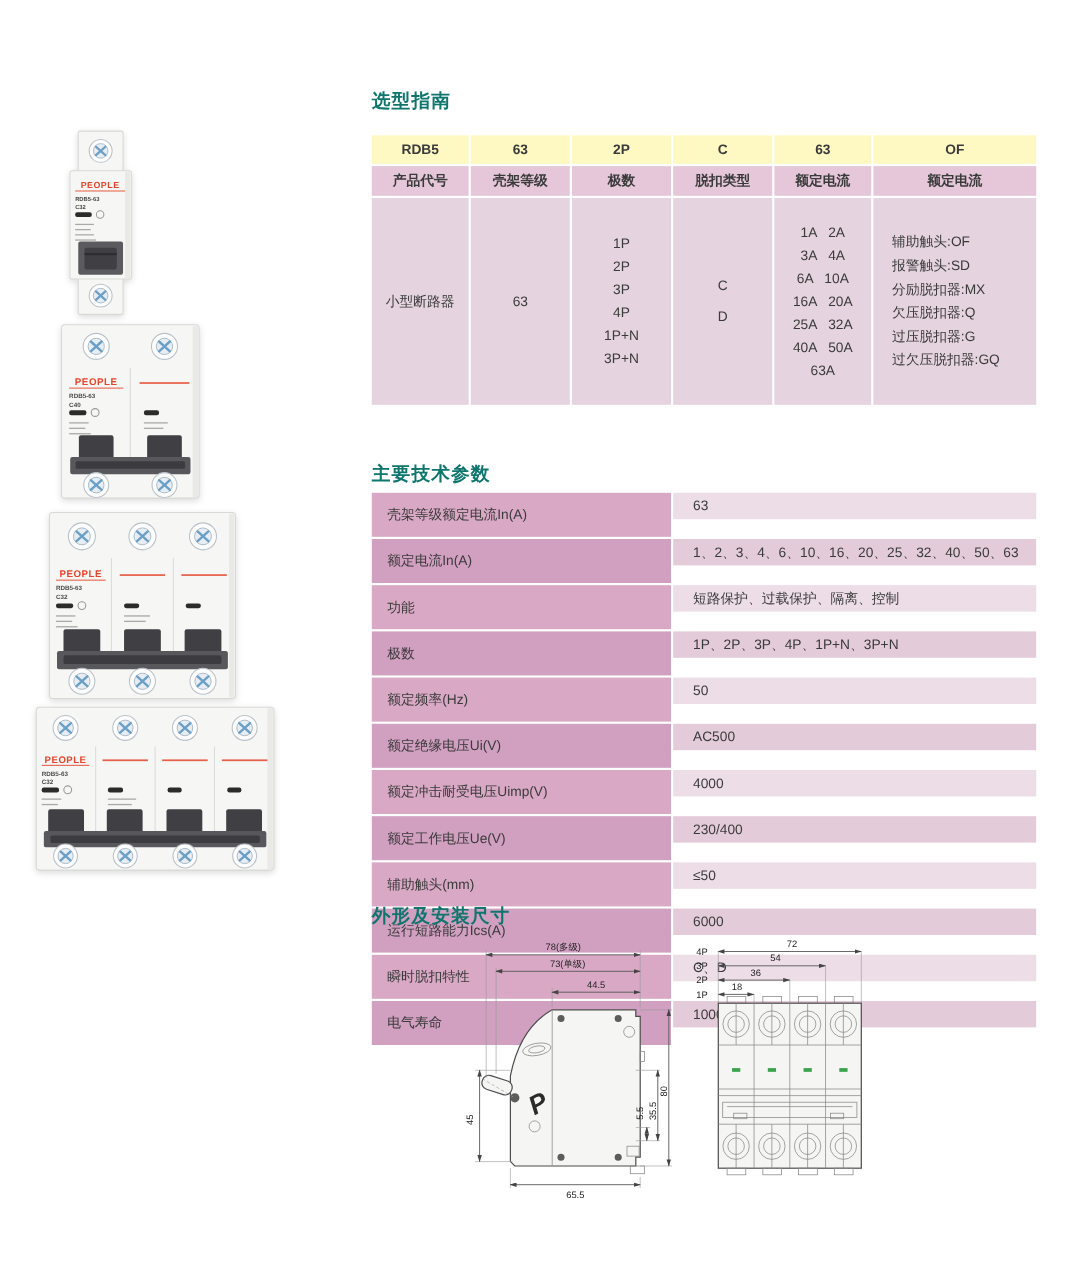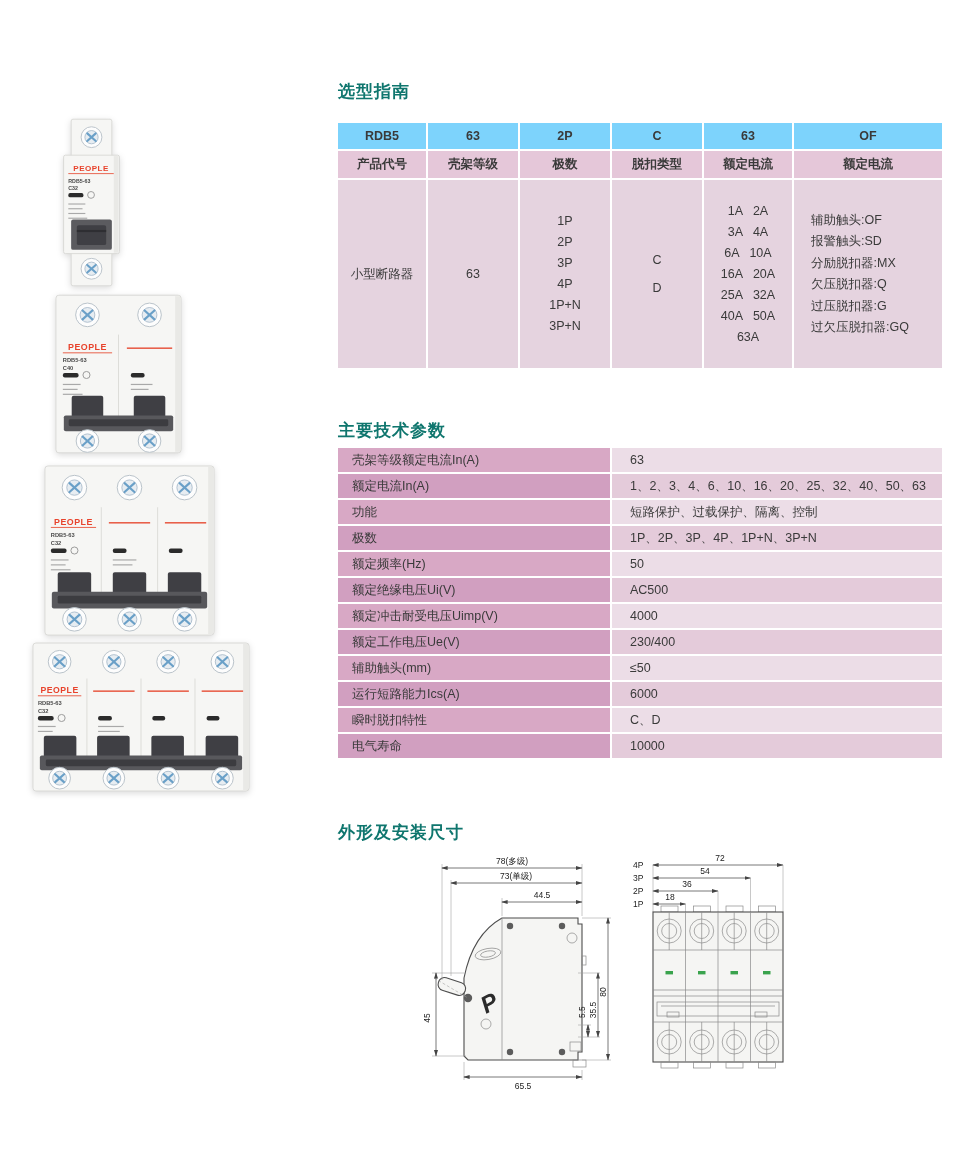--- a/index.html
+++ b/index.html
@@ -15,37 +15,37 @@
     position:absolute;left:338px;color:#0f766e;font-size:17px;font-weight:bold;
     letter-spacing:1px;
   }
   #t-selection{top:66px;}
   #t-params{top:405px;}
   #t-dims{top:807px;}
 
   
   .sel-table{position:absolute;left:338px;top:123px;width:604px;}
   .sel-row{display:grid;grid-template-columns:88px 90px 90px 90px 88px 148px;gap:2px;margin-bottom:2px;}
-  .sc{height:26px;background:#7dd3fc;display:flex;align-items:center;justify-content:center;
+  .sc{height:26px;background:#fef9c3;display:flex;align-items:center;justify-content:center;
       font-size:12.5px;font-weight:bold;color:#3a3a3a;}
   .sl{height:27px;background:#e5c7d9;display:flex;align-items:center;justify-content:center;
       font-size:12.5px;font-weight:bold;color:#3a3a3a;}
   .sel-body{display:grid;grid-template-columns:88px 90px 90px 90px 88px 148px;gap:2px;}
   .sb{height:188px;background:#e5d3df;display:flex;flex-direction:column;
       align-items:center;justify-content:center;font-size:12.5px;color:#3a3a3a;}
   .sb .ln{line-height:21px;text-align:center;}
   .sb .ln-trip{line-height:28px;text-align:center;}
   .sb .ln-cur{line-height:21px;text-align:center;word-spacing:7px;}
   .sb-acc{align-items:flex-start;padding-left:17px;box-sizing:border-box;}
   .sb-acc .ln{line-height:21.5px;text-align:left;}
 
   
   .ptable{position:absolute;left:338px;top:448px;width:604px;}
   .prow{display:grid;grid-template-columns:272px 330px;gap:2px;margin-bottom:2px;}
-  .plabel{height:24px;display:flex;align-items:center;padding-left:14px;box-sizing:border-box;
+  .plabel{height:40px;display:flex;align-items:center;padding-left:14px;box-sizing:border-box;
           font-size:12.5px;color:#3a3a3a;background:#d8a8c5;}
   .pvalue{height:24px;display:flex;align-items:center;padding-left:18px;box-sizing:border-box;
           font-size:12.5px;color:#3a3a3a;background:#ecdde7;}
   .prow:nth-child(even) .plabel{background:#d19fc0;}
   .prow:nth-child(even) .pvalue{background:#e4cbda;}
 
   
   .product{position:absolute;margin:0;filter:drop-shadow(0 2px 3px rgba(0,0,0,.14));}
   #prod1{left:56px;top:114px;}
   #prod2{left:52px;top:293px;}

